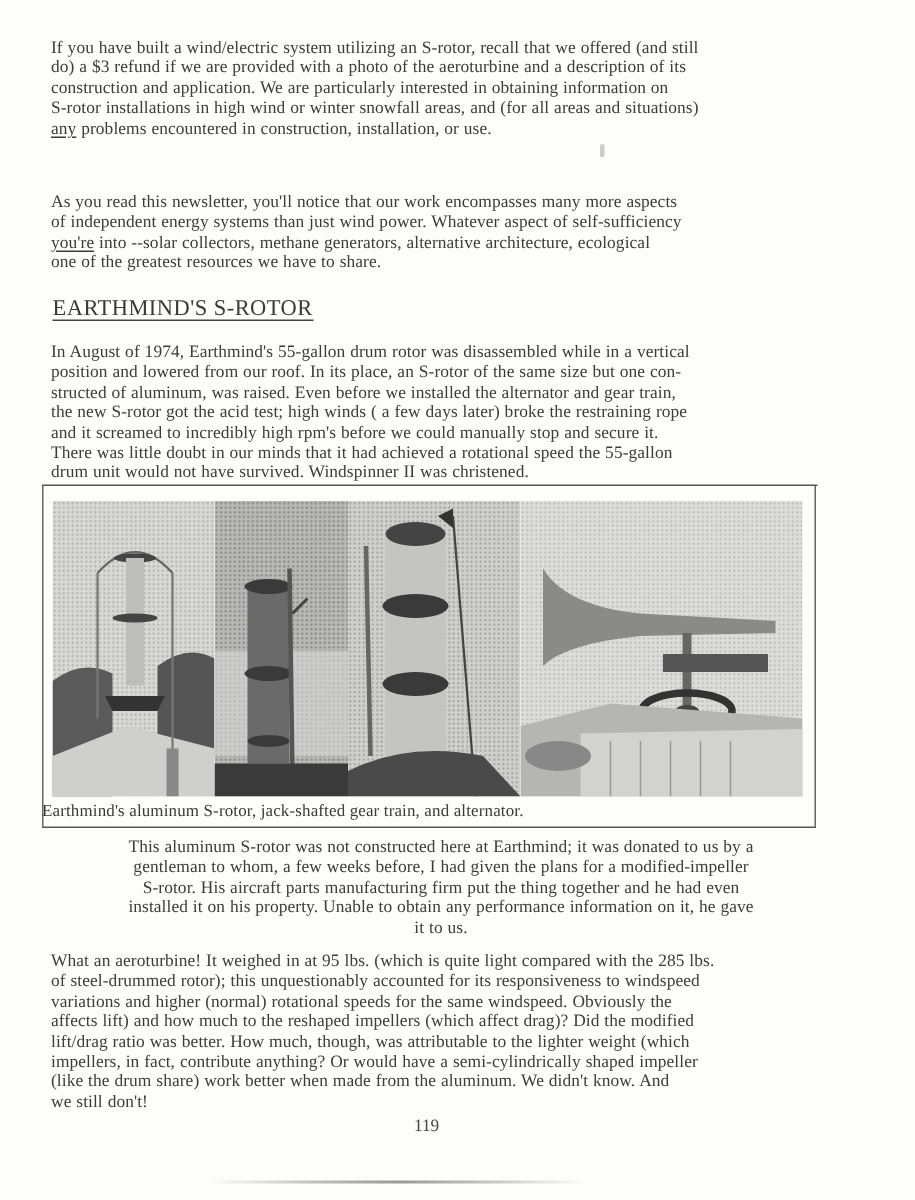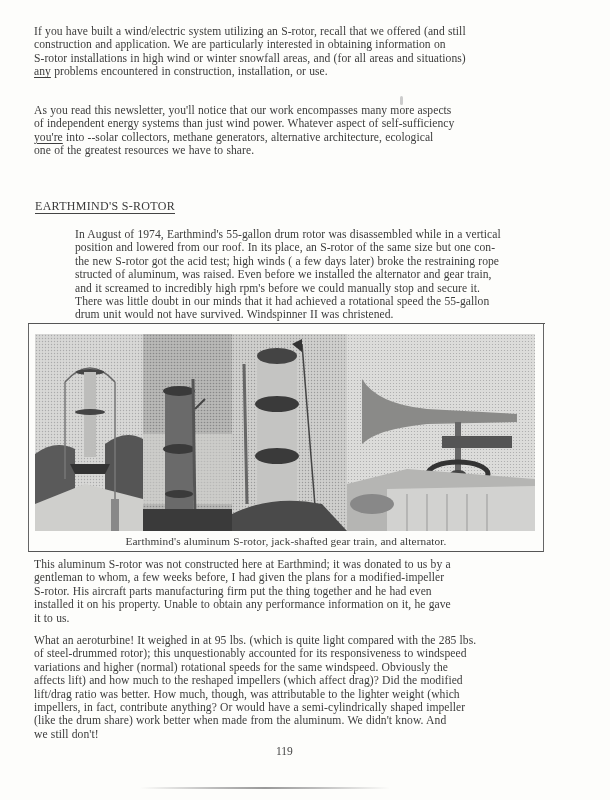--- a/index.html
+++ b/index.html
@@ -9,67 +9,68 @@
     }
     .page { position: absolute; left: 0; top: 0; width: 518px; height: 800px; }
     .para {
       position: absolute; left: 34px; width: 520px;
       font-size: 11.6px; line-height: 13.4px; letter-spacing: 0.05px; color: #3c3c3c;
       word-spacing: 0.3px;
     }
     .para .ln { display: block; white-space: nowrap; }
     .u { text-decoration: underline; text-underline-offset: 2px; }
     .heading {
-      position: absolute; left: 35px; top: 200px; font-size: 12px; letter-spacing: 0.3px;
+      position: absolute; left: 35px; top: 200px; font-size: 15px; letter-spacing: 0.3px;
       color: #3a3a3a; padding-bottom: 1px; border-bottom: 1.4px solid #444; line-height: 12px;
     }
     .rule-top { position: absolute; left: 28px; top: 323px; width: 517px; height: 1px; background: #555; }
     .frame {
       position: absolute; left: 28px; top: 324px; width: 516px; height: 228px;
       border-left: 1px solid #666; border-right: 1px solid #666; border-bottom: 1.5px solid #555;
       box-sizing: border-box;
     }
     .photos { position: absolute; left: 35px; top: 334px; width: 500px; height: 197px; }
     .photos svg { position: absolute; top: 0; height: 197px; }
     .caption {
-      position: absolute; left: 28px; top: 535px; width: 516px; text-align: center;
+      position: absolute; left: 28px; top: 535px; width: 516px; text-align: left;
       font-size: 11.3px; color: #3a3a3a; letter-spacing: 0.1px;
     }
     .pagenum { position: absolute; left: 276px; top: 745px; font-size: 11.5px; color: #444; }
     .smudge { position: absolute; left: 400px; top: 96px; width: 3px; height: 9px; background: #ccc; border-radius: 2px; }
     .bottom-mark { position: absolute; left: 140px; top: 787px; width: 250px; height: 2px; background: linear-gradient(90deg, transparent, #bbb 30%, #999 50%, #bbb 70%, transparent); }
   </style>
 </head>
 <body>
 
 <div class="page">
 
   <div class="para" style="top:25px;">
     <span class="ln">If you have built a wind/electric system utilizing an S-rotor, recall that we offered (and still</span>
+    <span class="ln">do) a $3 refund if we are provided with a photo of the aeroturbine and a description of its</span>
     <span class="ln">construction and application.  We are particularly interested in obtaining information on</span>
     <span class="ln">S-rotor installations in high wind or winter snowfall areas, and (for all areas and situations)</span>
     <span class="ln"><span class="u">any</span><span> problems encountered in construction, installation, or use.</span></span>
   </div>
 
   <div class="smudge"></div>
 
-  <div class="para" style="top:104px;font-family:Liberation Serif, serif;">
+  <div class="para" style="top:128px;font-family:Liberation Serif, serif;">
     <span class="ln">As you read this newsletter, you'll notice that our work encompasses many more aspects</span>
     <span class="ln">of independent energy systems than just wind power.  Whatever aspect of self-sufficiency</span>
     <span class="ln"><span class="u">you're</span><span> into --solar collectors, methane generators, alternative architecture, ecological</span></span>
     <span class="ln">one of the greatest resources we have to share.</span>
   </div>
 
   <div class="heading">EARTHMIND'S S-ROTOR</div>
 
-  <div class="para" style="top:228px;margin-left:41px;">
+  <div class="para" style="top:228px;">
     <span class="ln">In August of 1974, Earthmind's 55-gallon drum rotor was disassembled while in a vertical</span>
     <span class="ln">position and lowered from our roof.  In its place, an S-rotor of the same size but one con-</span>
+    <span class="ln">structed of aluminum, was raised.  Even before we installed the alternator and gear train,</span>
     <span class="ln">the new S-rotor got the acid test;  high winds ( a few days later) broke the restraining rope</span>
-    <span class="ln">structed of aluminum, was raised.  Even before we installed the alternator and gear train,</span>
     <span class="ln">and it screamed to incredibly high rpm's before we could manually stop and secure it.</span>
     <span class="ln">There was little doubt in our minds that it had achieved a rotational speed the 55-gallon</span>
     <span class="ln">drum unit would not have survived.  Windspinner II was christened.</span>
   </div>
 
   <div class="rule-top"></div>
   <div class="frame"></div>
 
   <div class="photos">
     <defs></defs>
@@ -152,21 +153,21 @@
           <line x1="100" y1="160" x2="100" y2="197"></line>
           <line x1="120" y1="160" x2="120" y2="197"></line>
           <line x1="140" y1="160" x2="140" y2="197"></line>
         </g>
       <ellipse cx="25" cy="170" rx="22" ry="10" fill="#888"></ellipse>
     </svg>
   </div>
 
   <div class="caption">Earthmind's aluminum S-rotor, jack-shafted gear train, and alternator.</div>
 
-  <div class="para" style="top:558px;">
+  <div class="para" style="top:558px;text-align:center;">
     <span class="ln">This aluminum S-rotor was not constructed here at Earthmind;  it was donated to us by a</span>
     <span class="ln">gentleman to whom, a few weeks before, I had given the plans for a modified-impeller</span>
     <span class="ln">S-rotor.  His aircraft parts manufacturing firm put the thing together and he had even</span>
     <span class="ln">installed it on his property.  Unable to obtain any performance information on it, he gave</span>
     <span class="ln">it to us.</span>
   </div>
 
   <div class="para" style="top:634px;">
     <span class="ln">What an aeroturbine!  It weighed in at 95 lbs. (which is quite light compared with the 285 lbs.</span>
     <span class="ln">of steel-drummed rotor);  this unquestionably accounted for its responsiveness to windspeed</span>

